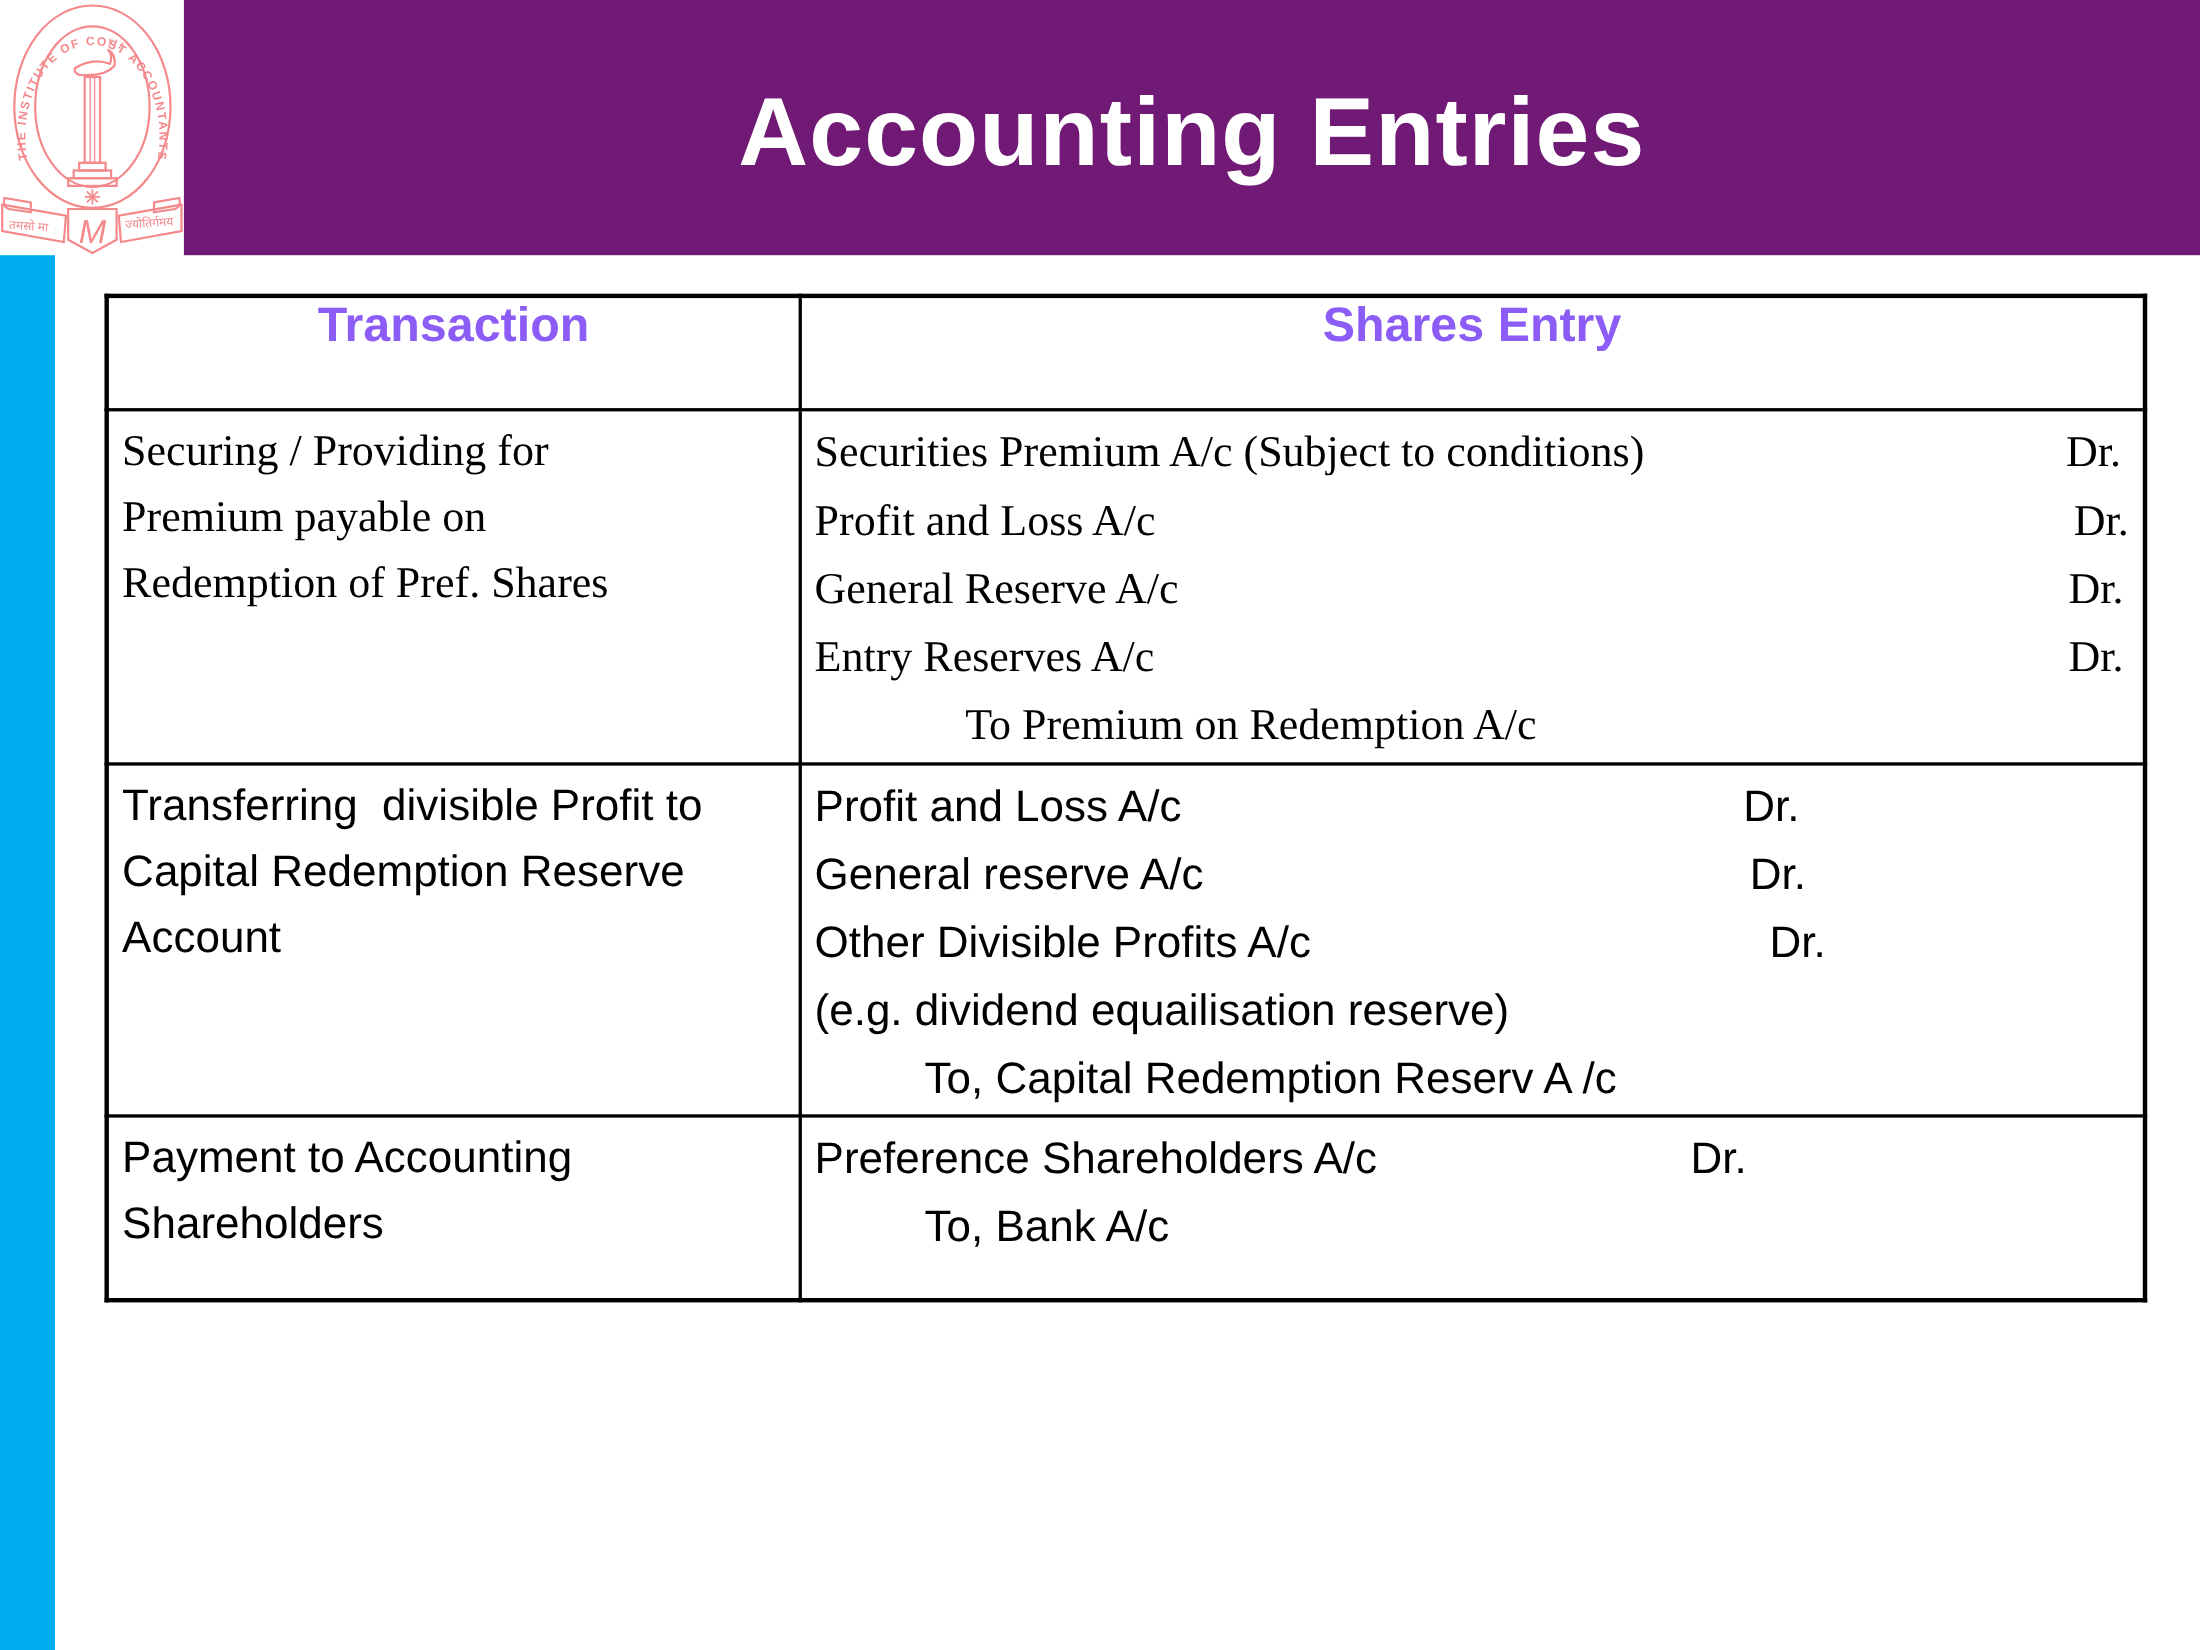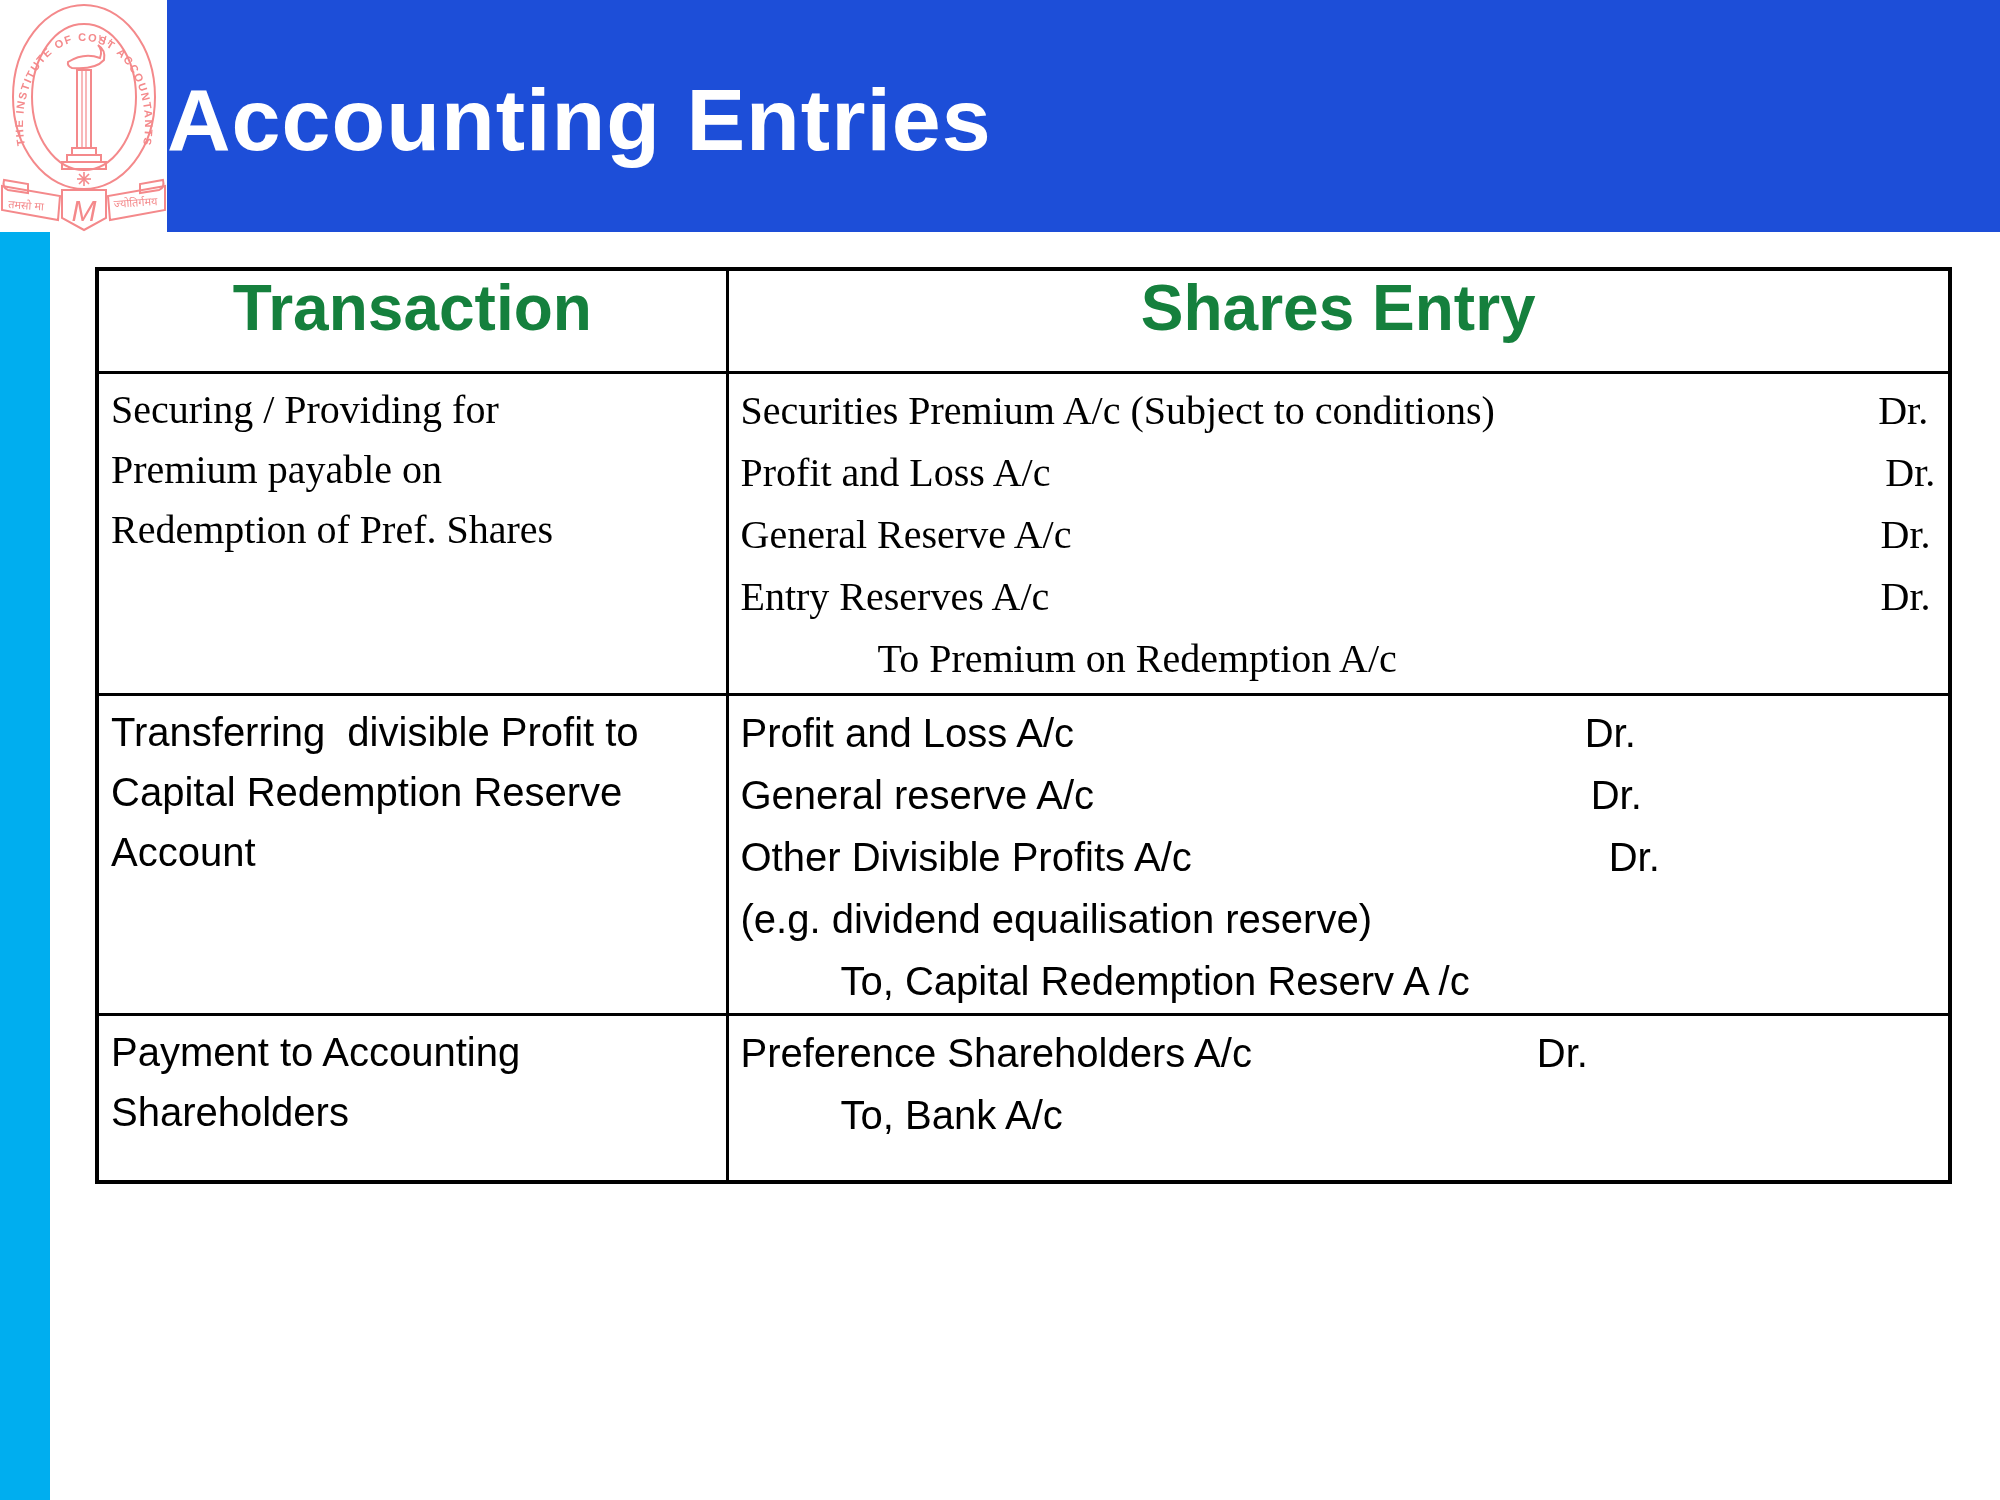--- a/index.html
+++ b/index.html
@@ -6,21 +6,21 @@
   body{
     width:2000px;height:1500px;background:#ffffff;
     font-family:"Liberation Sans", sans-serif;
     position:relative;overflow:hidden;
   }
   .slide{position:absolute;inset:0;background:#ffffff;}
 
   
   .header-band{
     position:absolute;left:167px;top:0;width:1833px;height:232px;
-    background:#1d4ed8;display:flex;align-items:center;
+    background:#701a75;display:flex;align-items:center;justify-content:center;
   }
   .slide-title{
     color:#ffffff;font-size:88px;font-weight:bold;letter-spacing:1px;
     padding-top:8px;
   }
 
   
   .logo-box{position:absolute;left:0;top:0;width:167px;height:232px;background:#ffffff;}
   .logo-box svg{display:block;}
 
@@ -29,21 +29,21 @@
 
   
   .table-wrap{position:absolute;left:95px;top:267px;}
   table.acct{
     border-collapse:collapse;table-layout:fixed;
     width:1853px;border:4px solid #000;
   }
   table.acct th, table.acct td{border:3px solid #000;vertical-align:top;}
   col.c1{width:630px;} col.c2{width:1223px;}
   th.hdr{
-    height:100px;font-size:64px;font-weight:bold;color:#15803d;
+    height:100px;font-size:44px;font-weight:bold;color:#8b5cf6;
     text-align:center;vertical-align:middle;padding:0;
   }
   tr.r0{height:322px;font-family:Liberation Serif, serif;} tr.r1{height:320px;} tr.r2{height:167px;}
   td.cell{padding:6px 10px 0 12px;font-size:40px;color:#000;}
   .tline{line-height:60px;white-space:pre-wrap;}
   .jline{position:relative;line-height:62px;white-space:pre-wrap;}
   .dr{position:absolute;top:0;}
 
   
   .footer{position:absolute;left:0;top:1412px;width:2000px;height:50px;

